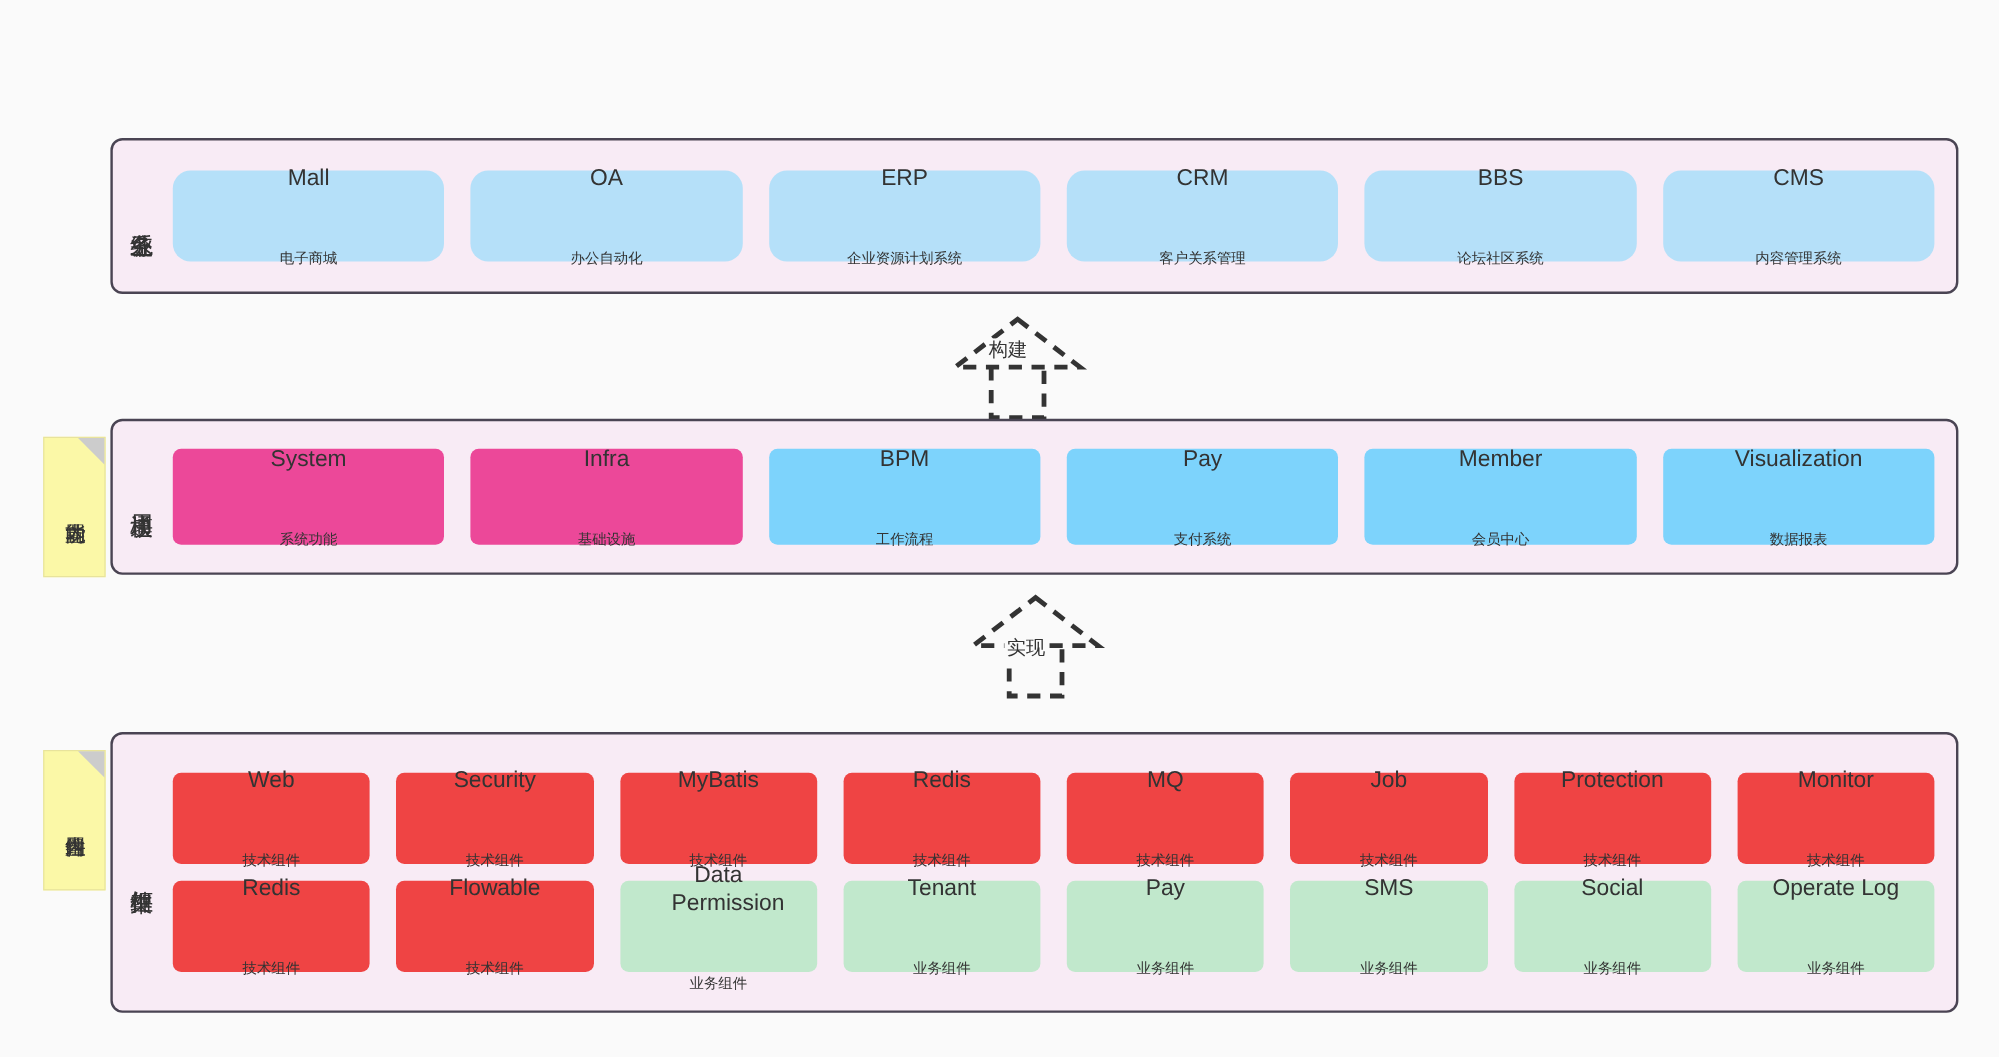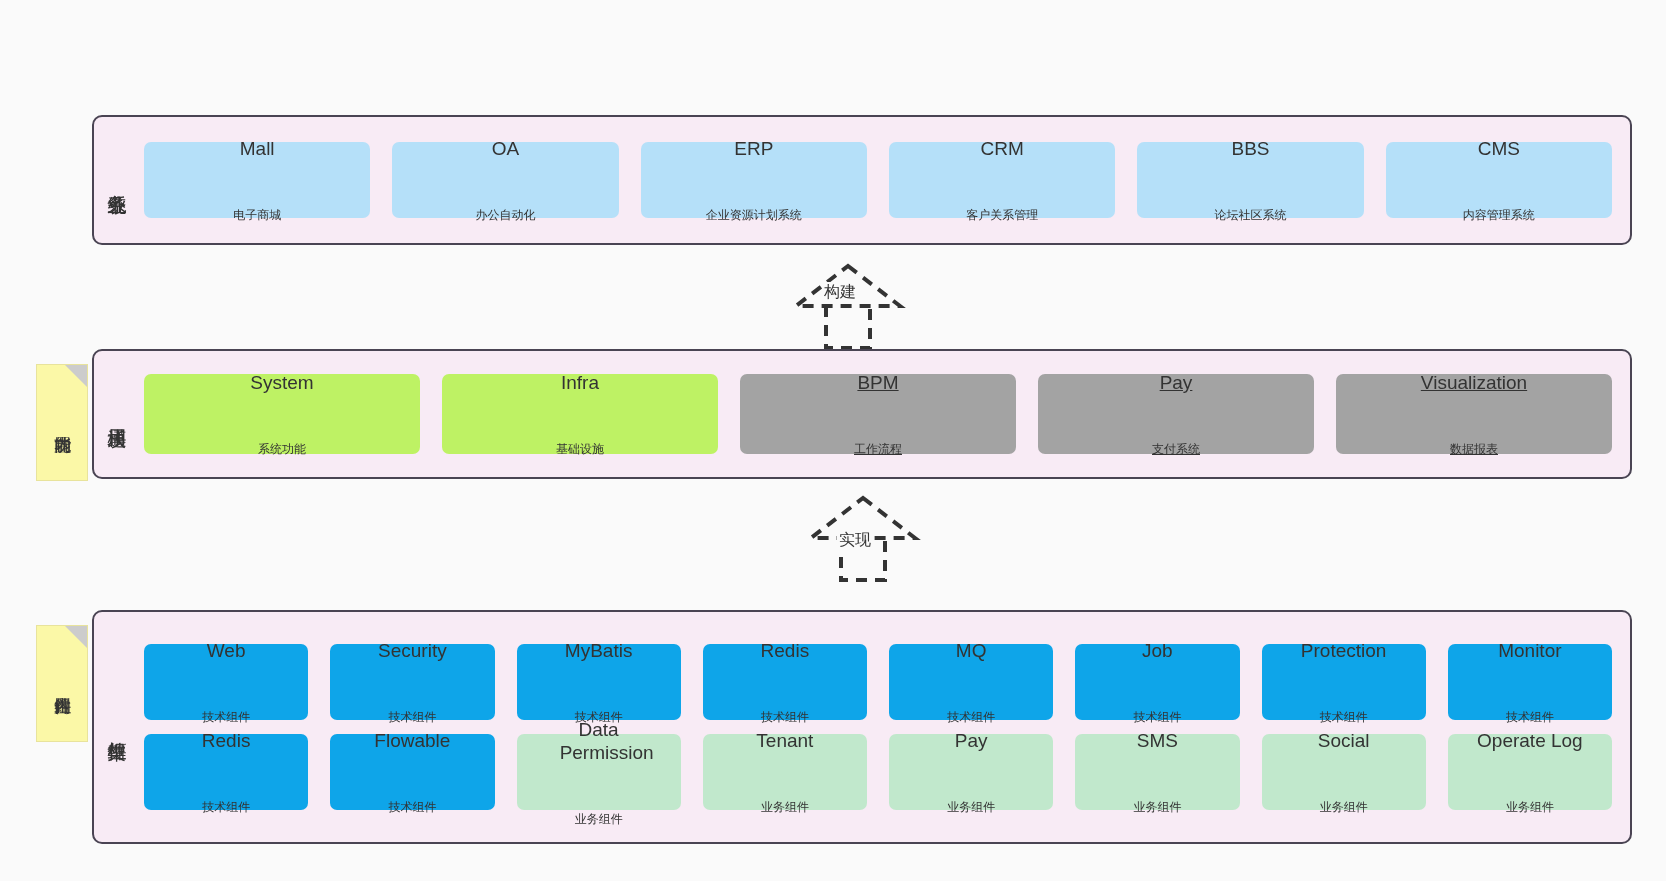--- a/index.html
+++ b/index.html
@@ -73,28 +73,28 @@
     align-items: center;
     justify-content: center;
     text-align: center;
     color: #333333;
     line-height: 1.22;
     padding: 4px 6px;
   }
   .card .t1 { font-size: 19px; }
   .card .t2 { font-size: 12px; margin-top: 48px; }
 
-  .h-biz  { height: 76px; }
+  .h-biz  { height: 76px; border-radius: 15px; }
   .h-mod  { height: 80px; }
   .h-comp { height: 76px; }
 
   .c-blue       { background: #b5e0f9; }
-  .c-red        { background: #bef264; }
-  .c-pink       { background: #a3a3a3; text-decoration: underline; }
-  .c-green      { background: #0ea5e9; }
+  .c-red        { background: #ec4899; }
+  .c-pink       { background: #7dd3fc; }
+  .c-green      { background: #ef4444; }
   .c-lightgreen { background: #c1e8cc; }
 
   
   .note {
     position: absolute;
     box-sizing: border-box;
     background: #fbf8a7;
     border: 1px solid #e8e39c;
     display: flex;
     align-items: center;
@@ -207,20 +207,24 @@
         <div class="card h-mod c-pink">
           <span class="t1">BPM</span>
           <span class="t2">工作流程</span>
         </div>
 
         <div class="card h-mod c-pink">
           <span class="t1">Pay</span>
           <span class="t2">支付系统</span>
         </div>
 
+        <div class="card h-mod c-pink">
+          <span class="t1">Member</span>
+          <span class="t2">会员中心</span>
+        </div>
 
         <div class="card h-mod c-pink">
           <span class="t1">Visualization</span>
           <span class="t2">数据报表</span>
         </div>
 
       </div>
     </div>
   </div>
 

